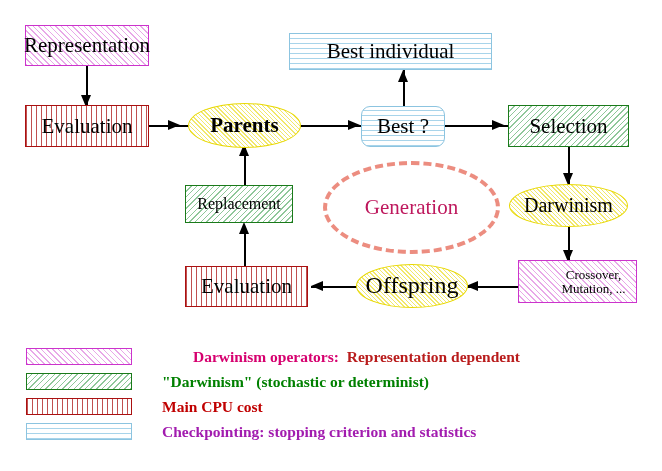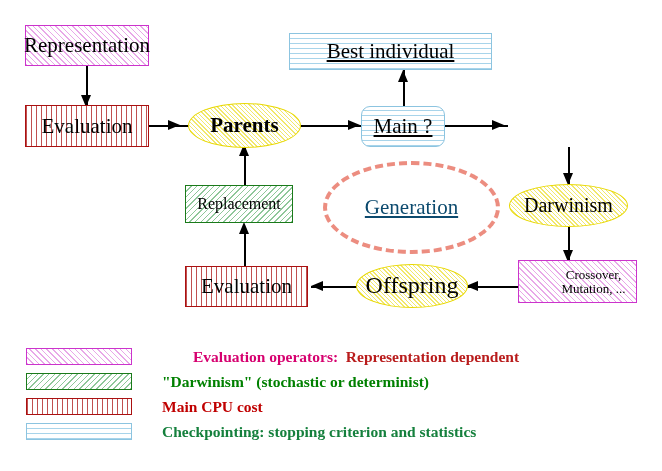--- a/index.html
+++ b/index.html
@@ -62,21 +62,20 @@
         #ffffff 1px, #ffffff 5px);
   }
   
   .fill-blue {
     border-color: #8cc4e0;
     background-color: #ffffff;
     background-image: repeating-linear-gradient(
         0deg,
         #a8d4ea 0px, #a8d4ea 1px,
         #ffffff 1px, #ffffff 5px);
-    text-decoration: underline;
   }
   
   .fill-yellow {
     border-color: #e8d800;
     background-color: #ffffff;
     background-image: repeating-linear-gradient(
         45deg,
         #f2e86a 0px, #f2e86a 1px,
         #ffffff 1px, #ffffff 3px);
   }
@@ -84,22 +83,21 @@
   
   .generation-ellipse {
     position: absolute;
     box-sizing: border-box;
     border: 4px dashed #ec8d80;
     border-radius: 50%;
     background: transparent;
     display: flex;
     align-items: center;
     justify-content: center;
-    color: #0c4a6e;
-    text-decoration: underline;
+    color: #be185d;
   }
 
   
   .edge { position: absolute; background: #000000; }
   .edge-v { width: 1.5px; }
   .edge-h { height: 1.5px; }
 
   .arrowhead { position: absolute; width: 0; height: 0; }
   .arrow-down  { border-left: 5.5px solid transparent; border-right: 5.5px solid transparent; border-top: 12px solid #000; }
   .arrow-up    { border-left: 5.5px solid transparent; border-right: 5.5px solid transparent; border-bottom: 12px solid #000; }
@@ -161,57 +159,58 @@
 
   <div class="edge edge-v" style="left:244px; top:146px; height:40px;"></div>
   <div class="arrowhead arrow-up" style="left:239px; top:144px;"></div>
 
   <div class="node rect fill-magenta" style="left:25px; top:25px; width:124px; height:41px; font-size:21px;">Representation</div>
 
   <div class="node rect fill-red" style="left:25px; top:105px; width:124px; height:42px; font-size:21px;">Evaluation</div>
 
   <div class="node ellipse fill-yellow" style="left:188px; top:103px; width:113px; height:45px; font-size:21px;font-weight:bold;">Parents</div>
 
-  <div class="node rect rounded fill-blue" style="left:361px; top:106px; width:84px; height:41px; font-size:21px;">Main ?</div>
+  <div class="node rect rounded fill-blue" style="left:361px; top:106px; width:84px; height:41px; font-size:21px;">Best ?</div>
 
   <div class="node rect fill-blue" style="left:289px; top:33px; width:203px; height:37px; font-size:21px;">Best individual</div>
 
+  <div class="node rect fill-green" style="left:508px; top:105px; width:121px; height:42px; font-size:21px;">Selection</div>
 
   <div class="node ellipse fill-yellow" style="left:509px; top:184px; width:119px; height:43px; font-size:20px;">Darwinism</div>
 
   <div class="node rect fill-magenta" style="left:518px; top:260px; width:119px; height:43px; font-size:13px;padding-left:32px;">Crossover,
 Mutation, ...</div>
 
   <div class="node ellipse fill-yellow" style="left:356px; top:264px; width:112px; height:44px; font-size:24px;">Offspring</div>
 
   <div class="node rect fill-red" style="left:185px; top:266px; width:123px; height:41px; font-size:21px;">Evaluation</div>
 
   <div class="node rect fill-green" style="left:185px; top:185px; width:108px; height:38px; font-size:16px;">Replacement</div>
 
   <div class="generation-ellipse" style="left:323px; top:161px; width:177px; height:93px; font-size:21px;">Generation</div>
 
   <div id="legend">
 
     <div class="legend-row">
       <div class="legend-swatch fill-magenta"></div>
       <div class="legend-text" style="color:#d6006f;">
-        <span>Evaluation operators:</span><span>&nbsp; </span><span class="accent">Representation dependent</span>
+        <span>Darwinism operators:</span><span>&nbsp; </span><span class="accent">Representation dependent</span>
       </div>
     </div>
 
     <div class="legend-row">
       <div class="legend-swatch fill-green"></div>
       <div class="legend-text" style="color:#008000;">"Darwinism" (stochastic or determinist)</div>
     </div>
 
     <div class="legend-row">
       <div class="legend-swatch fill-red"></div>
       <div class="legend-text" style="color:#c00000;">Main CPU cost</div>
     </div>
 
     <div class="legend-row">
       <div class="legend-swatch fill-blue"></div>
-      <div class="legend-text" style="color:#15803d;">Checkpointing: stopping criterion and statistics</div>
+      <div class="legend-text" style="color:#a21caf;">Checkpointing: stopping criterion and statistics</div>
     </div>
 
   </div>
 
 </div>
 
 </body></html>

